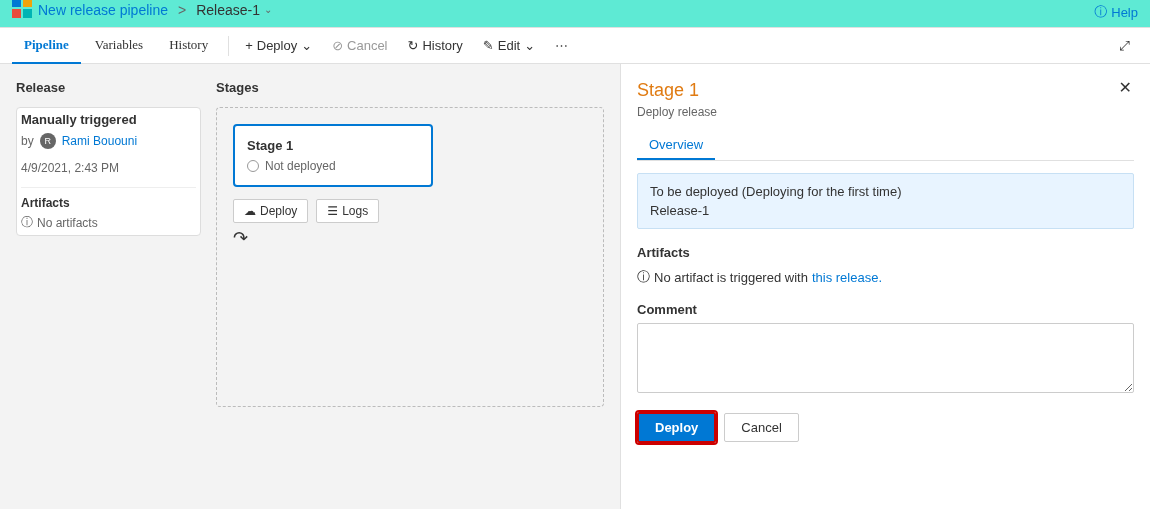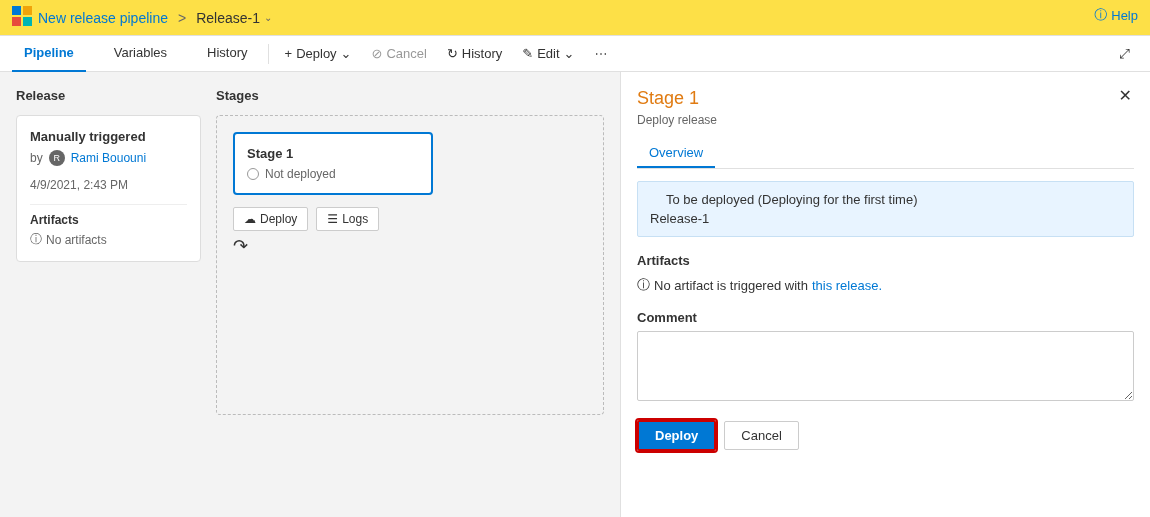--- a/index.html
+++ b/index.html
@@ -1,36 +1,36 @@
 <!DOCTYPE html>
 <html><head>
   <meta charset="utf-8">
   <style>
     * { box-sizing: border-box; margin: 0; padding: 0; }
     body { font-family: 'Segoe UI', sans-serif; font-size: 13px; background: #fff; color: #333; width: 1150px; height: 517px; overflow: hidden; }
 
     
     .top-bar {
-      display: flex; align-items: flex-start; padding: 6px 12px; border-bottom: 1px solid #e0e0e0;
-      height: 36px; background: #fde047;
+      display: flex; align-items: flex-end; padding: 6px 12px; border-bottom: 1px solid #e0e0e0;
+      height: 28px; background: #5eead4;
     }
     .top-bar-left { display: flex; align-items: center; gap: 6px; flex: 1; }
     .pipeline-title { font-size: 14px; font-weight: 400; color: #0078d4; cursor: pointer; }
     .breadcrumb-sep { color: #666; font-size: 14px; margin: 0 4px; }
     .release-name { font-size: 14px; color: #333; display: flex; align-items: center; gap: 4px; }
     .chevron-down { font-size: 10px; color: #666; }
     .top-bar-right { display: flex; align-items: center; gap: 4px; color: #0078d4; font-size: 13px; cursor: pointer; }
     .help-icon { font-size: 13px; }
 
     
     .nav-bar {
       display: flex; align-items: center; padding: 0 12px; border-bottom: 1px solid #e0e0e0;
       height: 36px; background: #fff;
     }
-    .nav-tabs { display: flex; align-items: center; gap: 16px; }
+    .nav-tabs { display: flex; align-items: center; gap: 2px; font-family: Liberation Serif, serif; }
     .nav-tab {
       padding: 8px 12px; font-size: 13px; cursor: pointer; color: #333;
       border-bottom: 2px solid transparent; height: 36px; display: flex; align-items: center;
     }
     .nav-tab.active { color: #0078d4; border-bottom: 2px solid #0078d4; font-weight: 600; }
     .nav-divider { width: 1px; height: 20px; background: #e0e0e0; margin: 0 8px; }
     .nav-actions { display: flex; align-items: center; gap: 4px; }
     .nav-btn {
       display: flex; align-items: center; gap: 4px; padding: 4px 8px; font-size: 13px;
       cursor: pointer; color: #333; border: none; background: none; border-radius: 2px;
@@ -43,21 +43,21 @@
 
     
     .left-panel {
       flex: 0 0 620px; background: #f3f3f3; padding: 16px; display: flex; overflow: hidden;
     }
 
     
     .release-section { flex: 0 0 200px; }
     .section-title { font-size: 13px; font-weight: 600; margin-bottom: 12px; color: #333; }
     .release-card {
-      background: #fff; border: 1px solid #ddd; border-radius: 4px; padding: 13px;
+      background: #fff; border: 1px solid #ddd; border-radius: 4px; padding: 4px;
       width: 185px; position: relative;
     }
     .trigger-title { font-size: 13px; font-weight: 600; color: #333; margin-bottom: 6px; }
     .trigger-by { display: flex; align-items: center; gap: 6px; margin-bottom: 12px; font-size: 12px; color: #666; }
     .user-avatar { width: 16px; height: 16px; border-radius: 50%; background: #666; display: inline-flex; align-items: center; justify-content: center; color: #fff; font-size: 9px; }
     .user-name { color: #0078d4; font-size: 12px; }
     .trigger-date { font-size: 12px; color: #666; margin-bottom: 12px; }
     .artifacts-section { border-top: 1px solid #eee; padding-top: 8px; }
     .artifacts-label { font-size: 12px; font-weight: 600; color: #333; margin-bottom: 4px; }
     .artifacts-info { display: flex; align-items: center; gap: 4px; font-size: 12px; color: #666; }
@@ -99,21 +99,21 @@
     .panel-tab {
       padding: 6px 12px; font-size: 13px; cursor: pointer; color: #333;
       border-bottom: 2px solid transparent;
     }
     .panel-tab.active { color: #0078d4; border-bottom: 2px solid #0078d4; font-weight: 400; text-align: center; }
 
     
     .deploy-info-box {
       background: #e8f4ff; border: 1px solid #c7e0f4; border-radius: 2px; padding: 10px 12px; margin-bottom: 16px;
     }
-    .deploy-info-main { font-size: 13px; color: #333; margin-bottom: 4px; margin-left: 16px; }
+    .deploy-info-main { font-size: 13px; color: #333; margin-bottom: 4px; }
     .deploy-info-main span { font-weight: 400; }
     .deploy-info-release { font-size: 13px; color: #333; }
 
     
     .artifacts-right { margin-bottom: 16px; }
     .artifacts-right-title { font-size: 13px; font-weight: 600; color: #333; margin-bottom: 8px; }
     .artifacts-right-info { display: flex; align-items: center; gap: 4px; font-size: 13px; color: #333; }
     .artifacts-right-link { color: #0078d4; }
 
     

